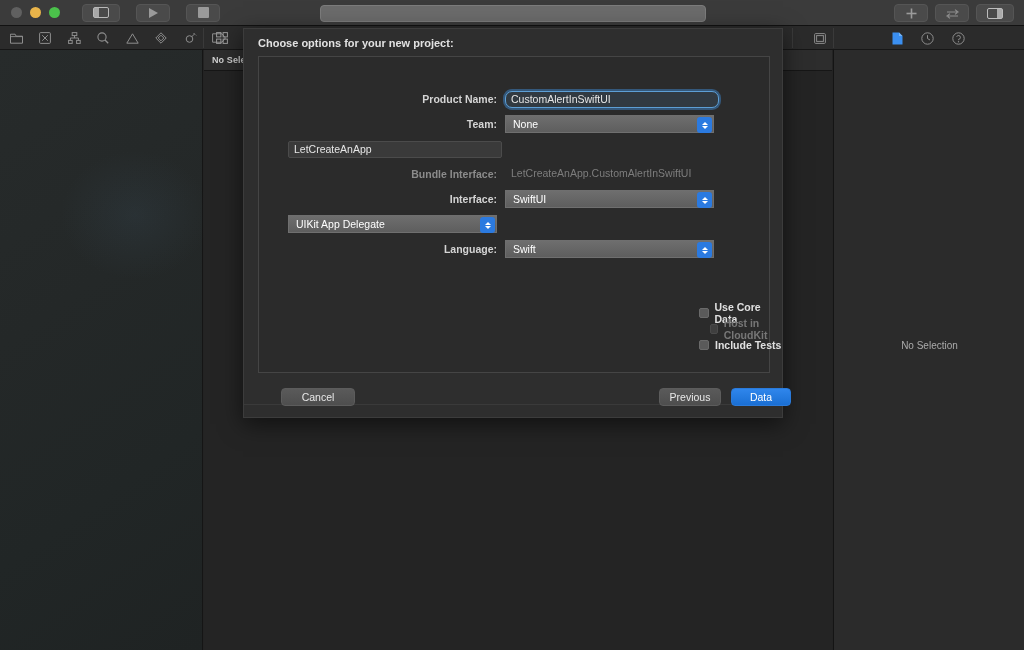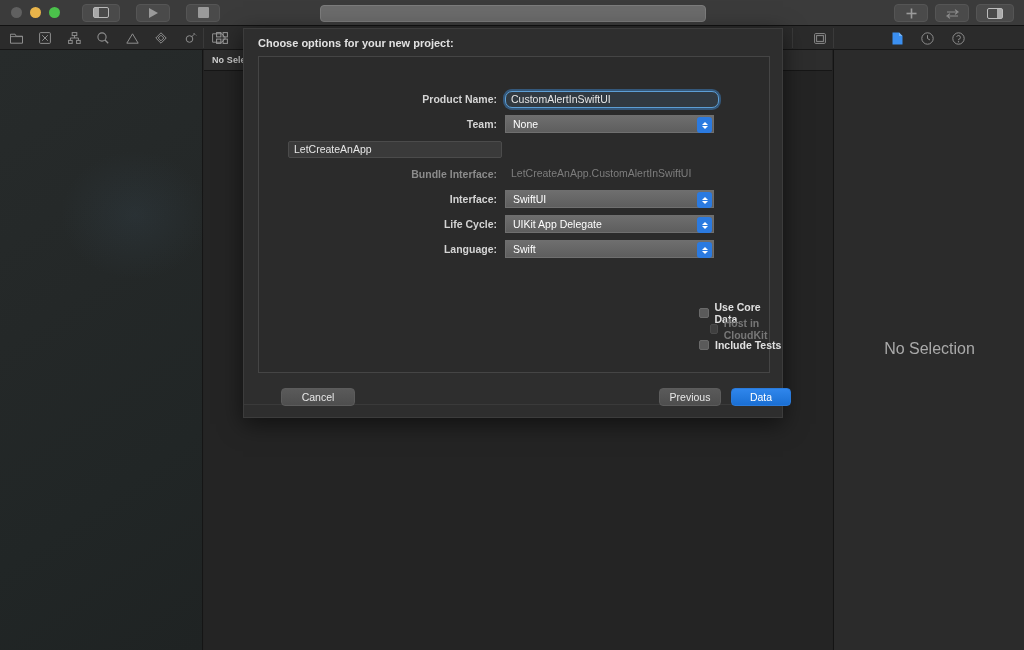--- a/index.html
+++ b/index.html
@@ -82,21 +82,21 @@
   .inspector {
     position: absolute; left: 833px; top: 50px; width: 191px; height: 600px;
     background: #2b2b2b; border-left: 1px solid #141414;
   }
   .insp-tabs {
     position: absolute; left: 833px; top: 26px; width: 191px; height: 24px;
     display: flex; align-items: center; justify-content: center; gap: 18px;
   }
   .insp-noselect {
     position: absolute; left: 0; top: 290px; width: 191px;
-    text-align: center; font-size: 16px; color: #aaaaaa;
+    text-align: center; font-size: 10px; color: #aaaaaa;
   }
 
   
   .sheet {
     position: absolute; left: 243px; top: 28px; width: 540px; height: 390px;
     background: #2e2e2e;
     border: 1px solid #3c3c3c;
     box-shadow: 0 6px 22px rgba(0,0,0,0.55);
   }
   .sheet-title {
@@ -392,21 +392,20 @@
         <div class="popup">
           <span>SwiftUI</span>
           <span class="stepper">
             <i class="caret up"></i>
               <i class="caret dn"></i>
           </span>
         </div>
       </div>
 
       <div class="row">
-        <div class="lab">Life Cycle:</div>
         <div class="popup">
           <span>UIKit App Delegate</span>
           <span class="stepper">
             <i class="caret up"></i>
               <i class="caret dn"></i>
           </span>
         </div>
       </div>
 
       <div class="row">

